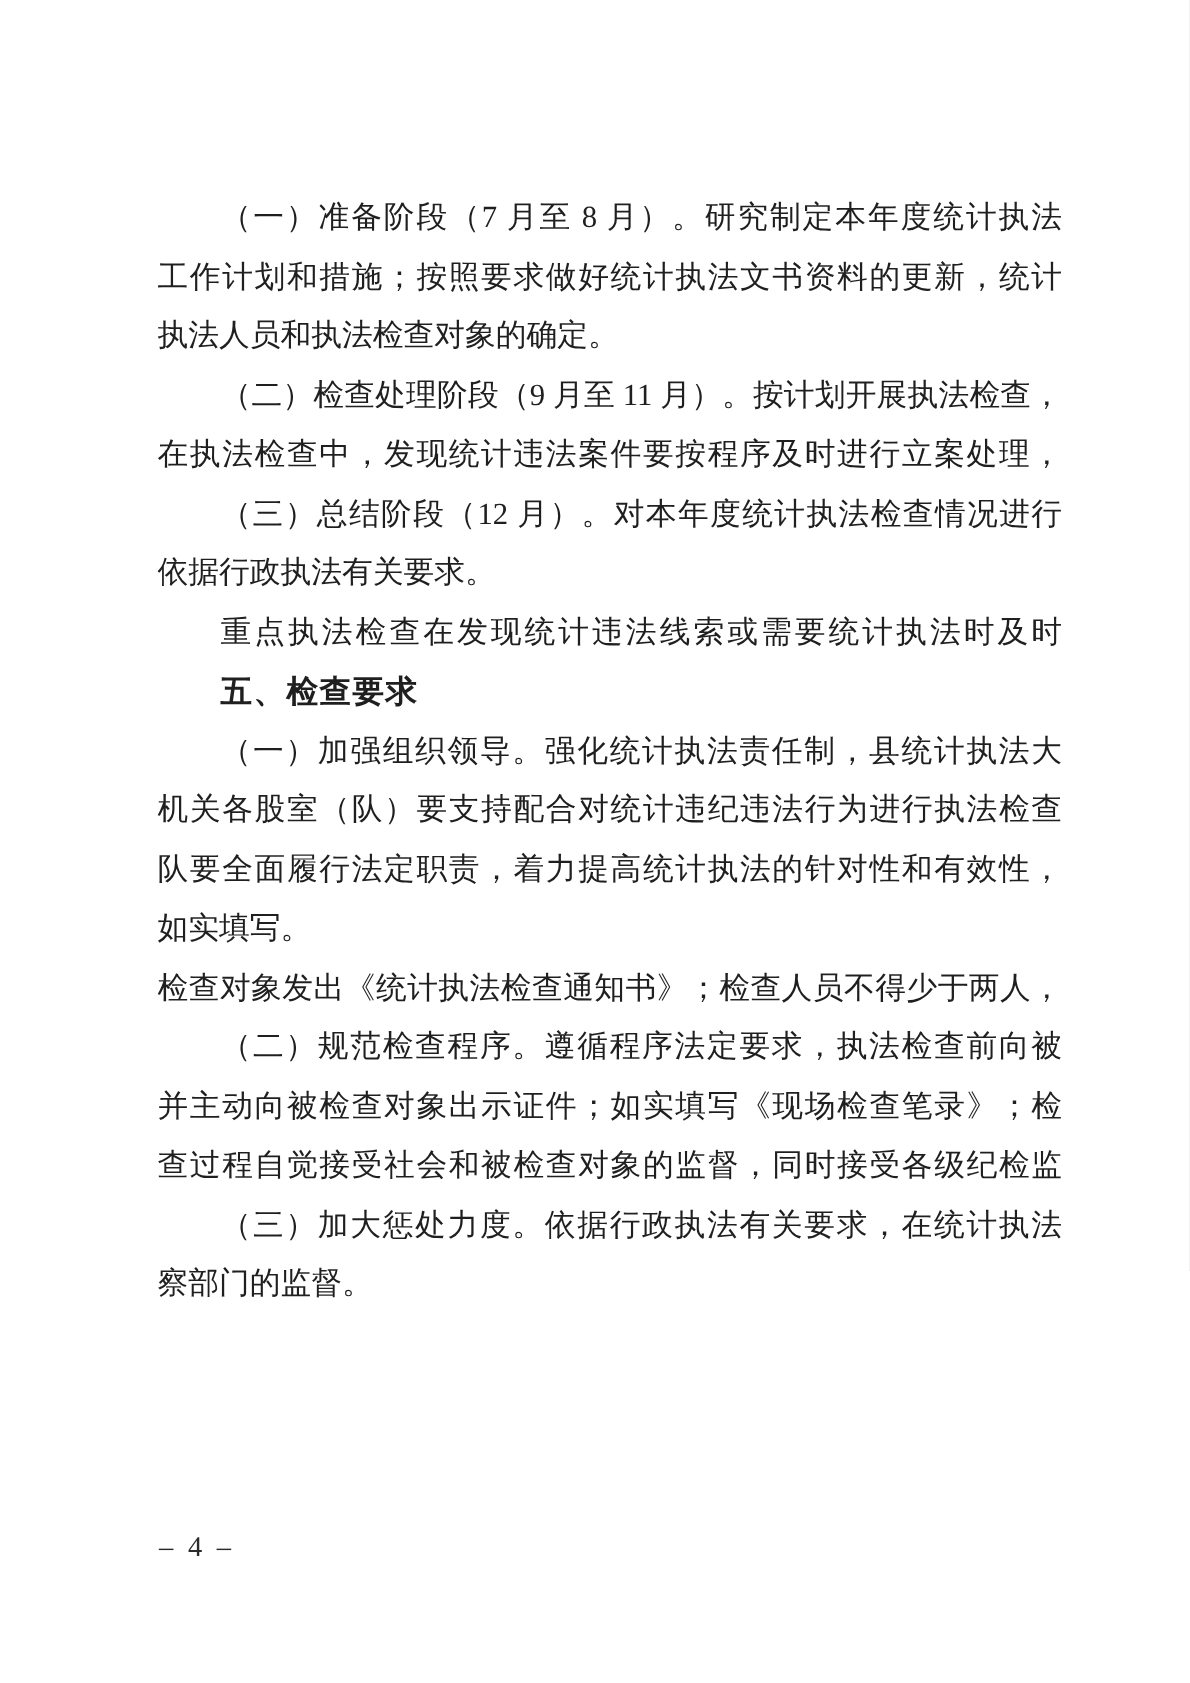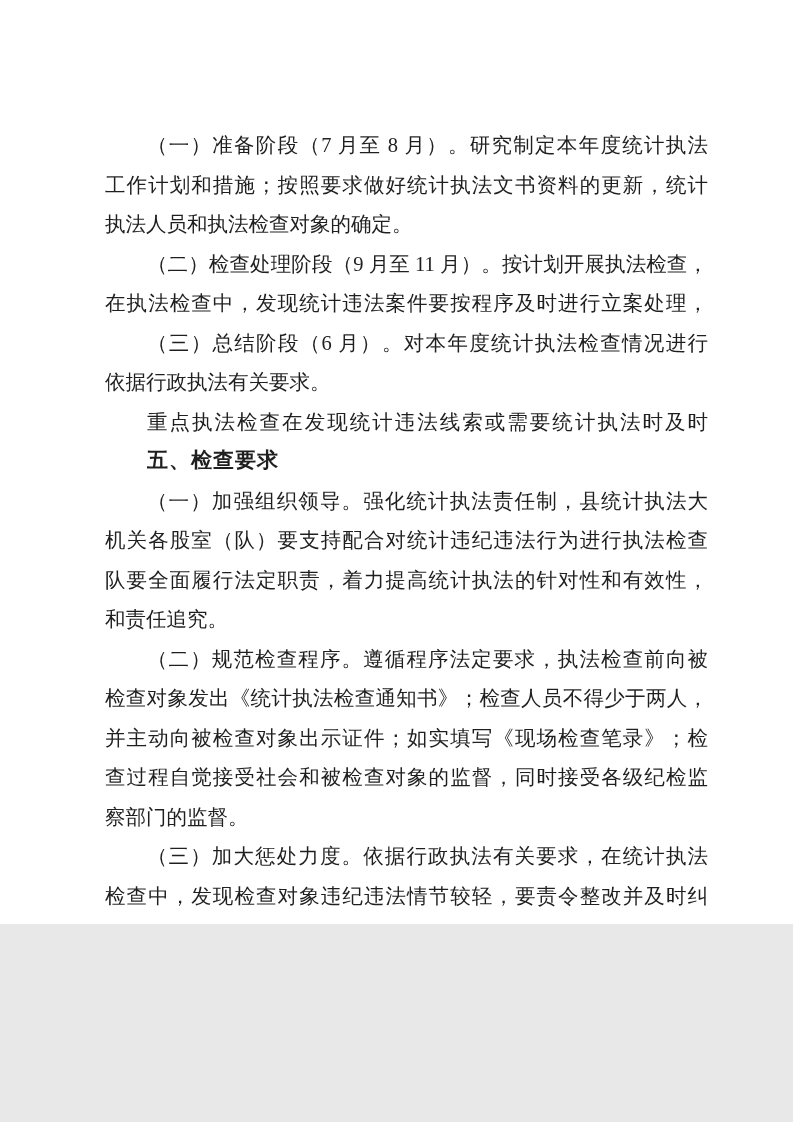--- a/index.html
+++ b/index.html
@@ -3,21 +3,21 @@
 <meta charset="utf-8">
 <style>
   html, body {
     margin: 0;
     padding: 0;
     background: #e8e8e8;
   }
   .page {
     position: relative;
     width: 793px;
-    height: 924px;
+    height: 1122px;
     margin: 0 auto;
     background: #ffffff;
     color: #1f1f1f;
     font-family: "Liberation Serif", "DejaVu Serif", serif;
     overflow: hidden;
   }
   .text-block {
     position: absolute;
     left: 105px;
     top: 126px;
@@ -32,21 +32,21 @@
     text-align: justify;
     text-align-last: justify;
   }
   .line.first {
     text-indent: 42px;
   }
   .line.para-end {
     text-align-last: left;
   }
   .line.heading {
-    font-family: Liberation Mono, monospace;
+    font-family: Liberation Serif, serif;
     font-weight: 700;
     font-size: 21px;
     text-align-last: left;
     letter-spacing: 1px;
   }
   .footer-pagenum {
     position: absolute;
     left: 106px;
     top: 1021px;
     font-size: 19px;
@@ -57,30 +57,29 @@
 </head>
 <body>
 
 <div class="page">
   <div class="text-block">
       <div class="line first">（一）准备阶段（7 月至 8 月）。研究制定本年度统计执法</div>
       <div class="line">工作计划和措施；按照要求做好统计执法文书资料的更新，统计</div>
       <div class="line para-end">执法人员和执法检查对象的确定。</div>
       <div class="line first">（二）检查处理阶段（9 月至 11 月）。按计划开展执法检查，</div>
       <div class="line">在执法检查中，发现统计违法案件要按程序及时进行立案处理，</div>
-      <div class="line first">（三）总结阶段（6 月）。对本年度统计执法检查情况进行</div>
+      <div class="line first">（三）总结阶段（12 月）。对本年度统计执法检查情况进行</div>
       <div class="line para-end">依据行政执法有关要求。</div>
       <div class="line first">重点执法检查在发现统计违法线索或需要统计执法时及时</div>
       <div class="line heading first">五、检查要求</div>
       <div class="line first">（一）加强组织领导。强化统计执法责任制，县统计执法大</div>
       <div class="line">机关各股室（队）要支持配合对统计违纪违法行为进行执法检查</div>
       <div class="line">队要全面履行法定职责，着力提高统计执法的针对性和有效性，</div>
-      <div class="line para-end">和责任追究。</div>
+      <div class="line para-end">如实填写。</div>
+      <div class="line">检查对象发出《统计执法检查通知书》；检查人员不得少于两人，</div>
       <div class="line first">（二）规范检查程序。遵循程序法定要求，执法检查前向被</div>
-      <div class="line">检查对象发出《统计执法检查通知书》；检查人员不得少于两人，</div>
       <div class="line">并主动向被检查对象出示证件；如实填写《现场检查笔录》；检</div>
       <div class="line">查过程自觉接受社会和被检查对象的监督，同时接受各级纪检监</div>
+      <div class="line first">（三）加大惩处力度。依据行政执法有关要求，在统计执法</div>
       <div class="line para-end">察部门的监督。</div>
-      <div class="line first">（三）加大惩处力度。依据行政执法有关要求，在统计执法</div>
-      <div class="line">检查中，发现检查对象违纪违法情节较轻，要责令整改并及时纠</div>
     </div>
   <div class="footer-pagenum">– 4 –</div>
 </div>
 
 </body></html>

